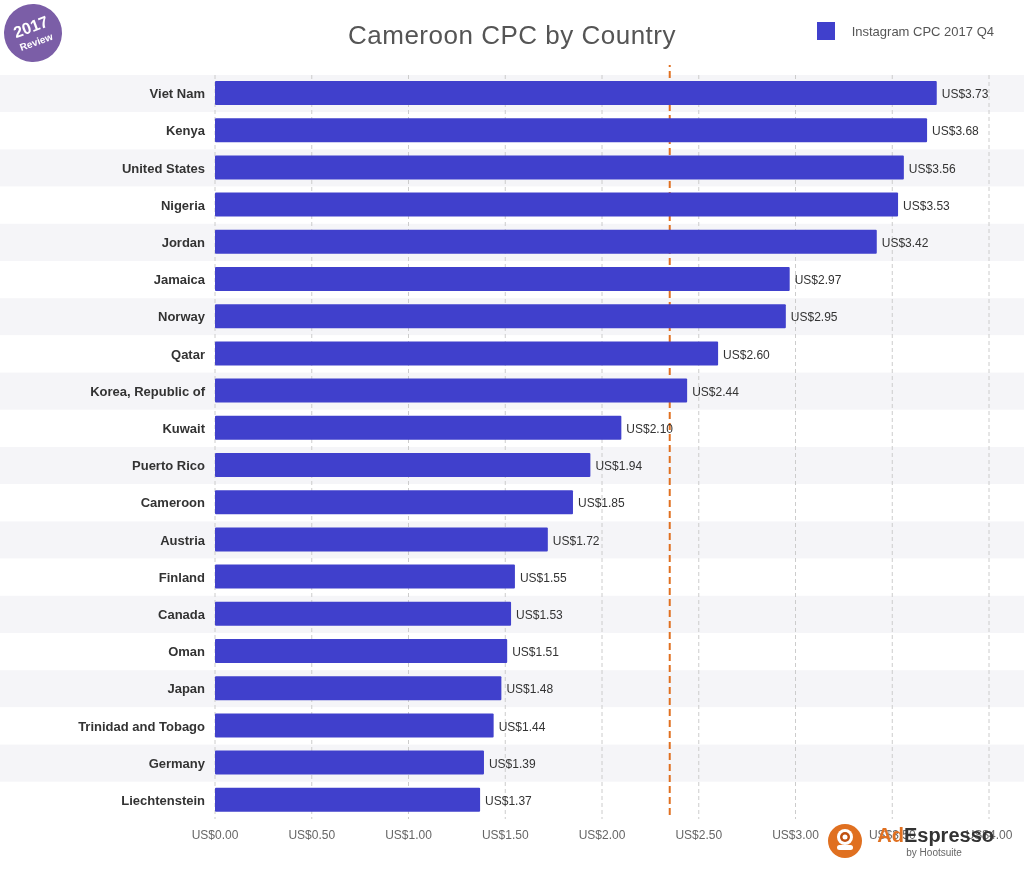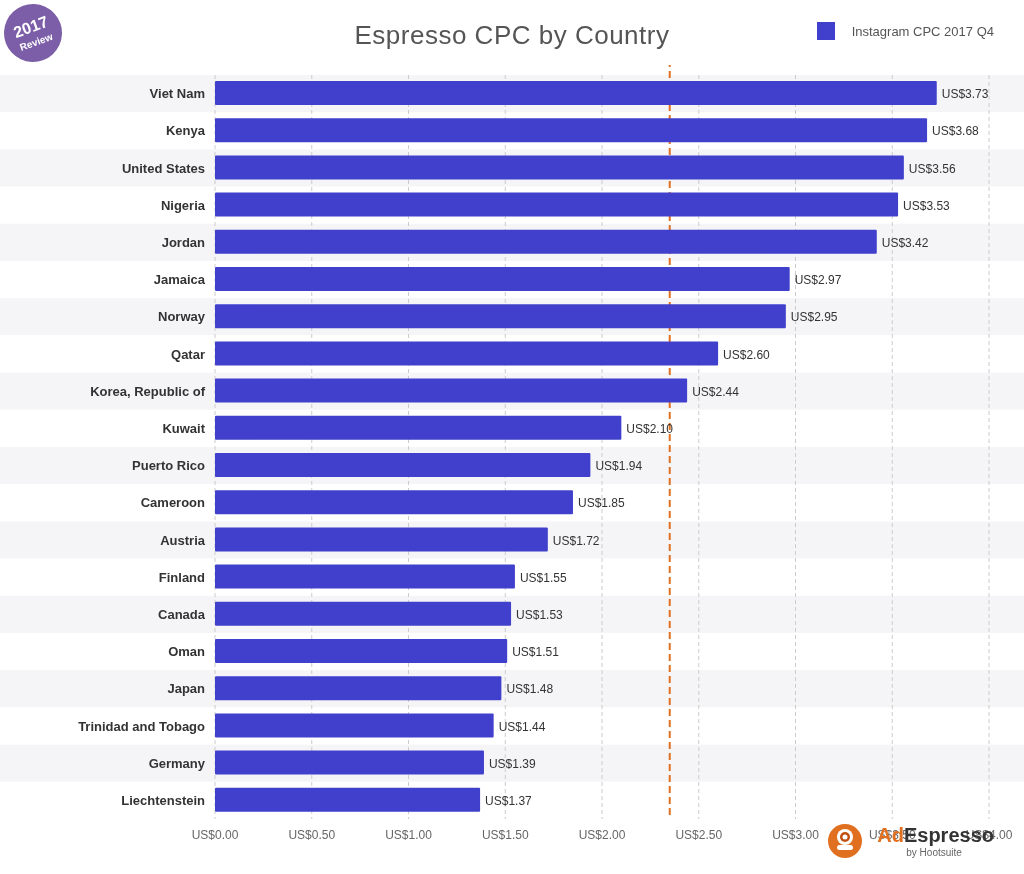--- a/index.html
+++ b/index.html
@@ -106,21 +106,21 @@
 
 <div class="chart-container">
 
   <div class="badge">
     <div class="badge-circle">
       <span class="year">2017</span>
       <span class="review">Review</span>
     </div>
   </div>
 
-  <h1 class="title">Espresso CPC by Country</h1>
+  <h1 class="title">Cameroon CPC by Country</h1>
 
   <div class="legend">
     <div class="legend-box"></div>
     <span>Instagram CPC 2017 Q4</span>
   </div>
 
   <div id="chart-svg-wrapper" style="position:absolute;top:65px;left:0;right:0;bottom:0;">
       <svg xmlns="http://www.w3.org/2000/svg" width="1024" height="809" style="display:block;">
         <rect x="0" y="10" width="1024" height="37.2" fill="#f5f5f8"></rect>
         <rect x="0" y="47.2" width="1024" height="37.2" fill="#ffffff"></rect>

